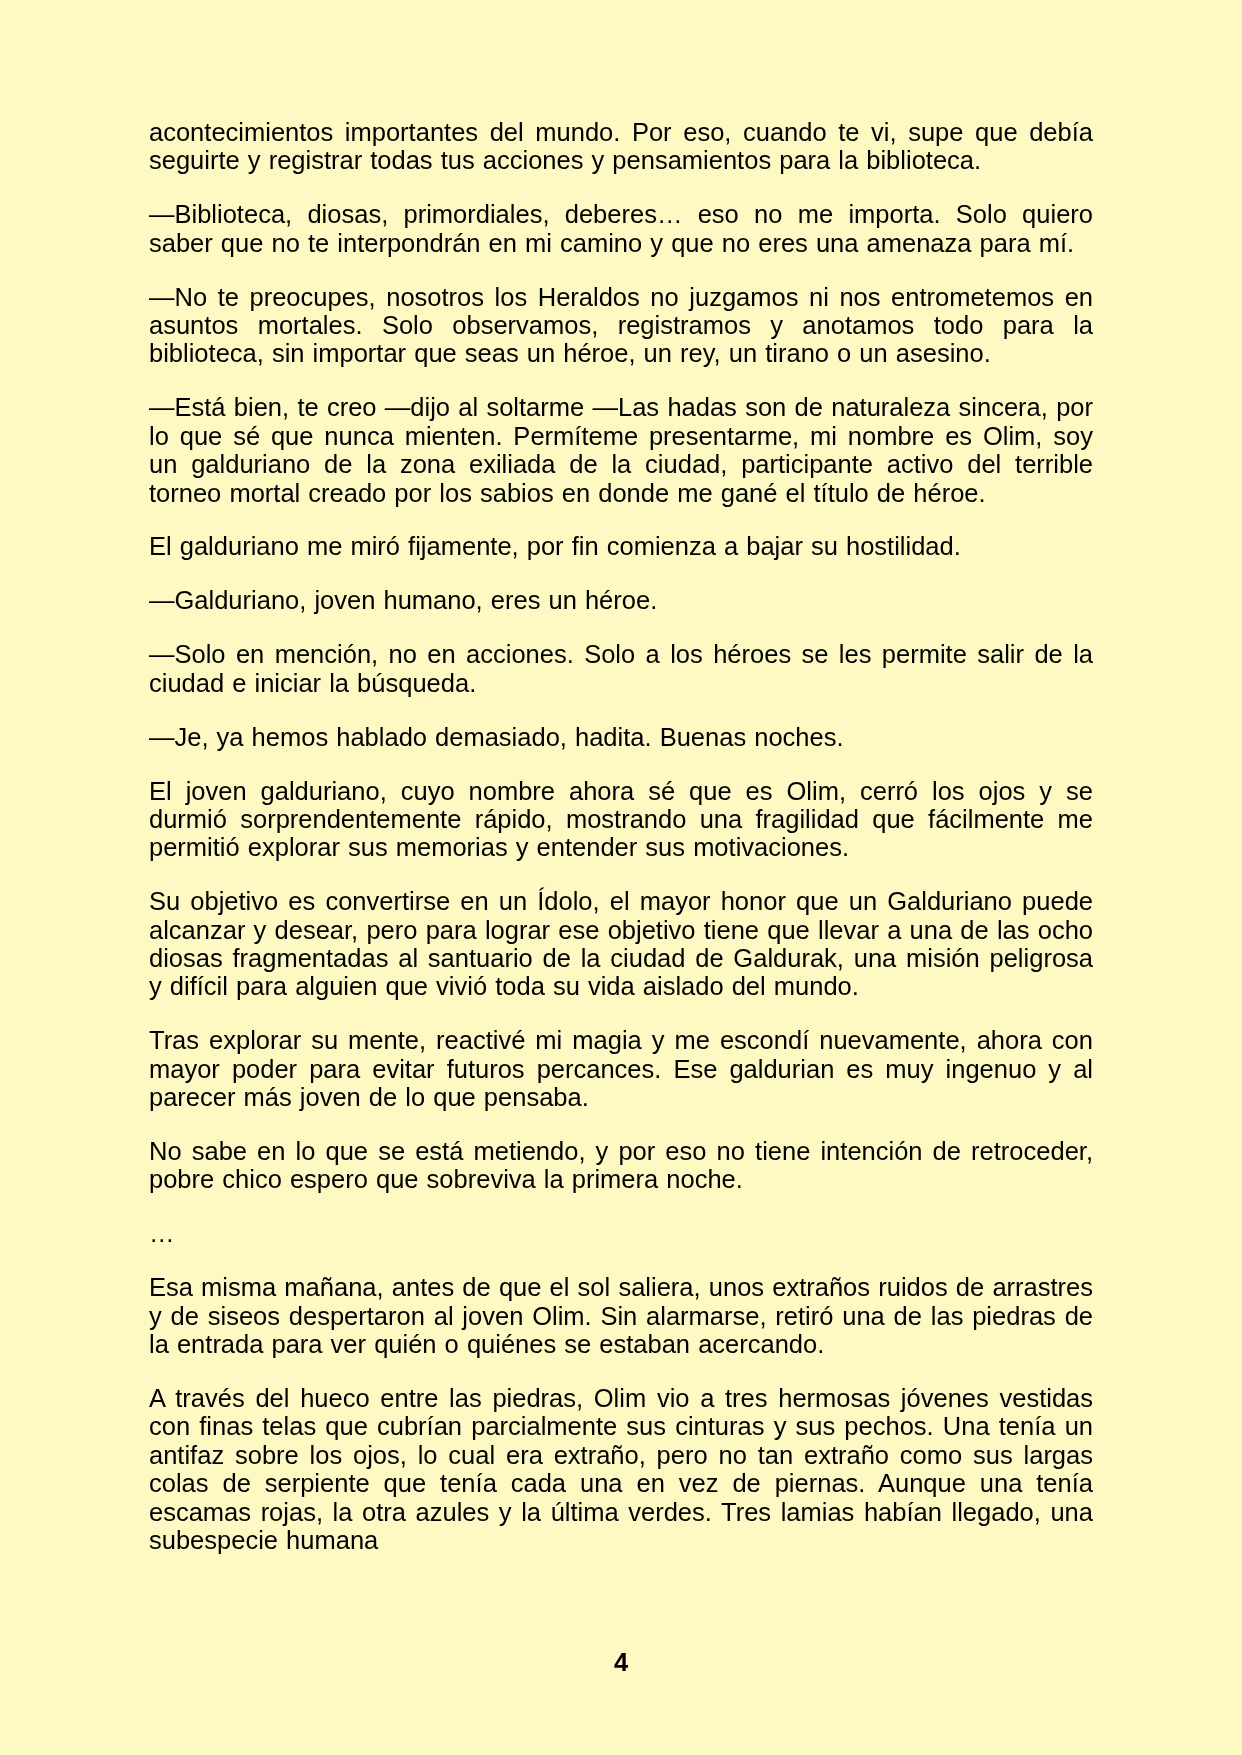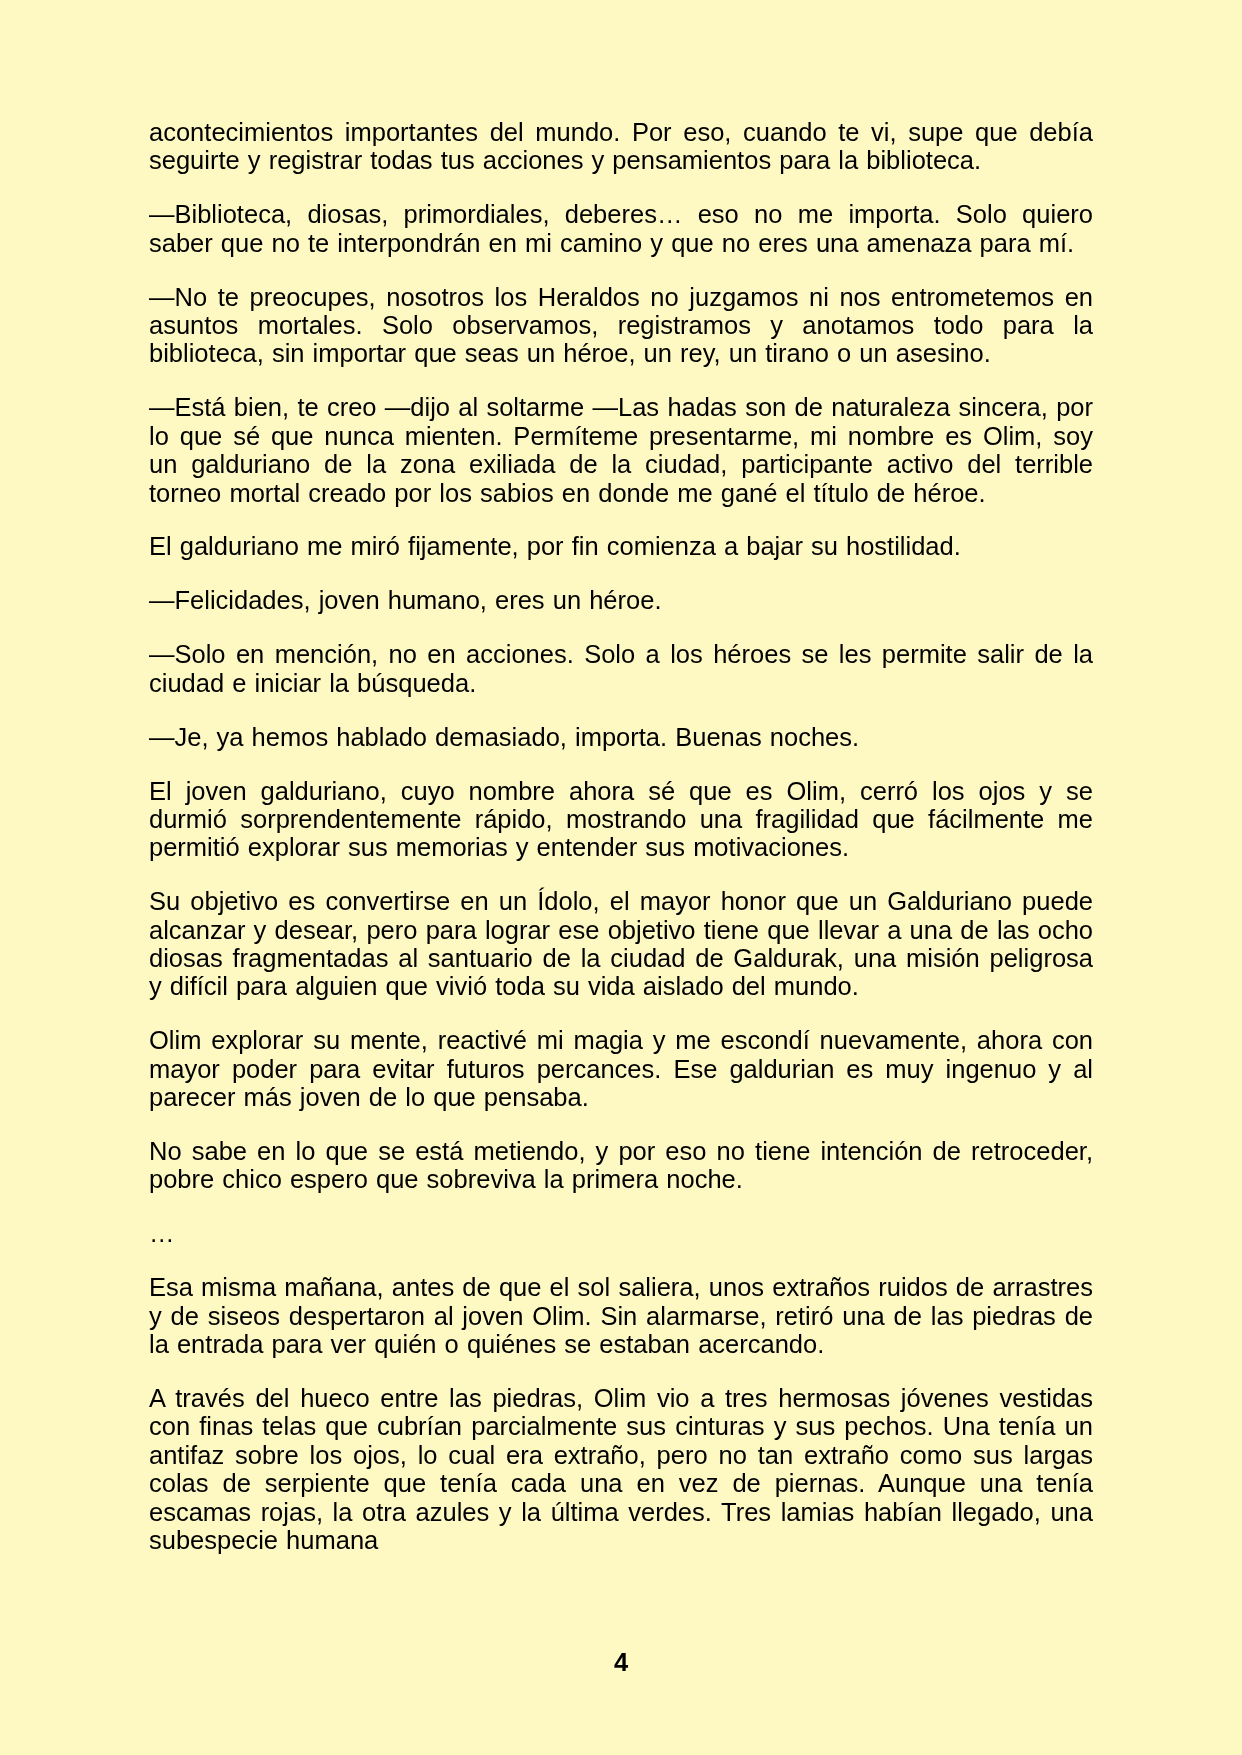--- a/index.html
+++ b/index.html
@@ -50,26 +50,26 @@
 </head>
 <body>
 
 <div class="page">
   <div class="content">
     <p class="para">acontecimientos importantes del mundo. Por eso, cuando te vi, supe que debía seguirte y registrar todas tus acciones y pensamientos para la biblioteca.</p>
     <p class="para">—Biblioteca, diosas, primordiales, deberes… eso no me importa. Solo quiero saber que no te interpondrán en mi camino y que no eres una amenaza para mí.</p>
     <p class="para">—No te preocupes, nosotros los Heraldos no juzgamos ni nos entrometemos en asuntos mortales. Solo observamos, registramos y anotamos todo para la biblioteca, sin importar que seas un héroe, un rey, un tirano o un asesino.</p>
     <p class="para">—Está bien, te creo —dijo al soltarme —Las hadas son de naturaleza sincera, por lo que sé que nunca mienten. Permíteme presentarme, mi nombre es Olim, soy un galduriano de la zona exiliada de la ciudad, participante activo del terrible torneo mortal creado por los sabios en donde me gané el título de héroe.</p>
     <p class="para">El galduriano me miró fijamente, por fin comienza a bajar su hostilidad.</p>
-    <p class="para">—Felicidades, joven humano, eres un héroe.</p>
+    <p class="para">—Galduriano, joven humano, eres un héroe.</p>
     <p class="para">—Solo en mención, no en acciones. Solo a los héroes se les permite salir de la ciudad e iniciar la búsqueda.</p>
-    <p class="para">—Je, ya hemos hablado demasiado, importa. Buenas noches.</p>
+    <p class="para">—Je, ya hemos hablado demasiado, hadita. Buenas noches.</p>
     <p class="para">El joven galduriano, cuyo nombre ahora sé que es Olim, cerró los ojos y se durmió sorprendentemente rápido, mostrando una fragilidad que fácilmente me permitió explorar sus memorias y entender sus motivaciones.</p>
     <p class="para">Su objetivo es convertirse en un Ídolo, el mayor honor que un Galduriano puede alcanzar y desear, pero para lograr ese objetivo tiene que llevar a una de las ocho diosas fragmentadas al santuario de la ciudad de Galdurak, una misión peligrosa y difícil para alguien que vivió toda su vida aislado del mundo.</p>
-    <p class="para">Olim explorar su mente, reactivé mi magia y me escondí nuevamente, ahora con mayor poder para evitar futuros percances. Ese galdurian es muy ingenuo y al parecer más joven de lo que pensaba.</p>
+    <p class="para">Tras explorar su mente, reactivé mi magia y me escondí nuevamente, ahora con mayor poder para evitar futuros percances. Ese galdurian es muy ingenuo y al parecer más joven de lo que pensaba.</p>
     <p class="para">No sabe en lo que se está metiendo, y por eso no tiene intención de retroceder, pobre chico espero que sobreviva la primera noche.</p>
     <p class="para">…</p>
     <p class="para">Esa misma mañana, antes de que el sol saliera, unos extraños ruidos de arrastres y de siseos despertaron al joven Olim. Sin alarmarse, retiró una de las piedras de la entrada para ver quién o quiénes se estaban acercando.</p>
     <p class="para">A través del hueco entre las piedras, Olim vio a tres hermosas jóvenes vestidas con finas telas que cubrían parcialmente sus cinturas y sus pechos. Una tenía un antifaz sobre los ojos, lo cual era extraño, pero no tan extraño como sus largas colas de serpiente que tenía cada una en vez de piernas. Aunque una tenía escamas rojas, la otra azules y la última verdes. Tres lamias habían llegado, una subespecie humana</p>
   </div>
   <div class="footer">
     <span class="page-number">4</span>
   </div>
 </div>
 

